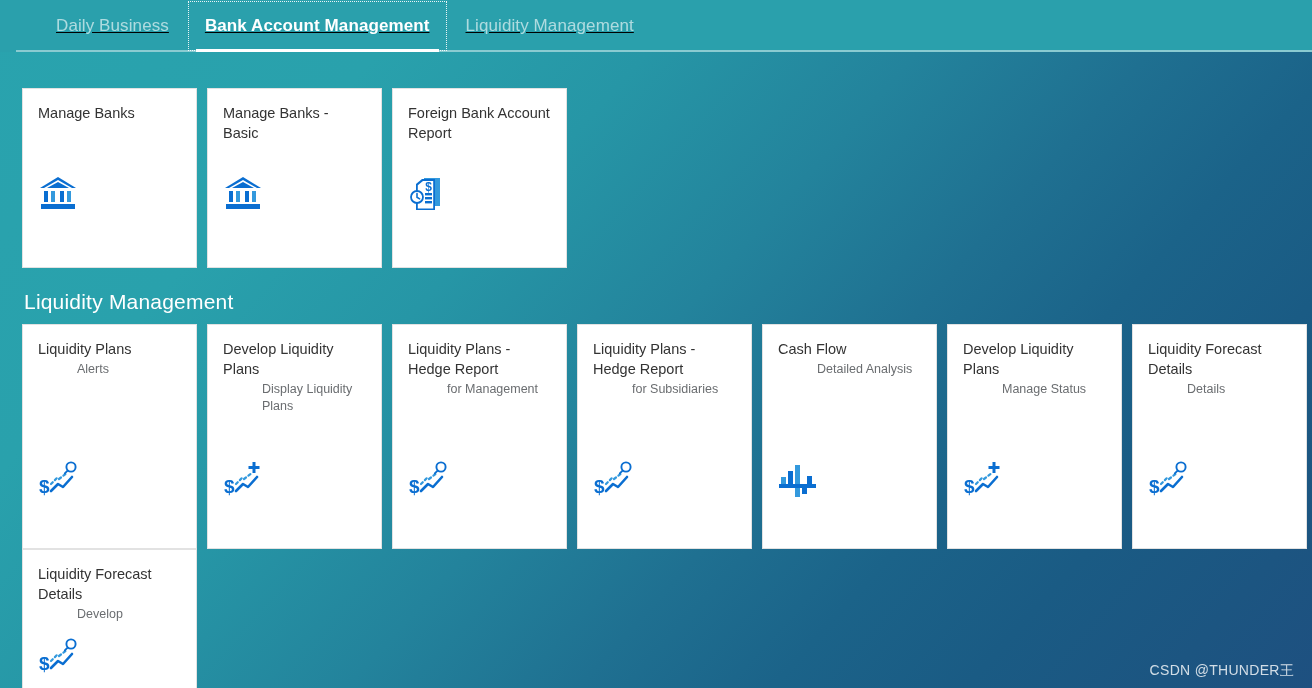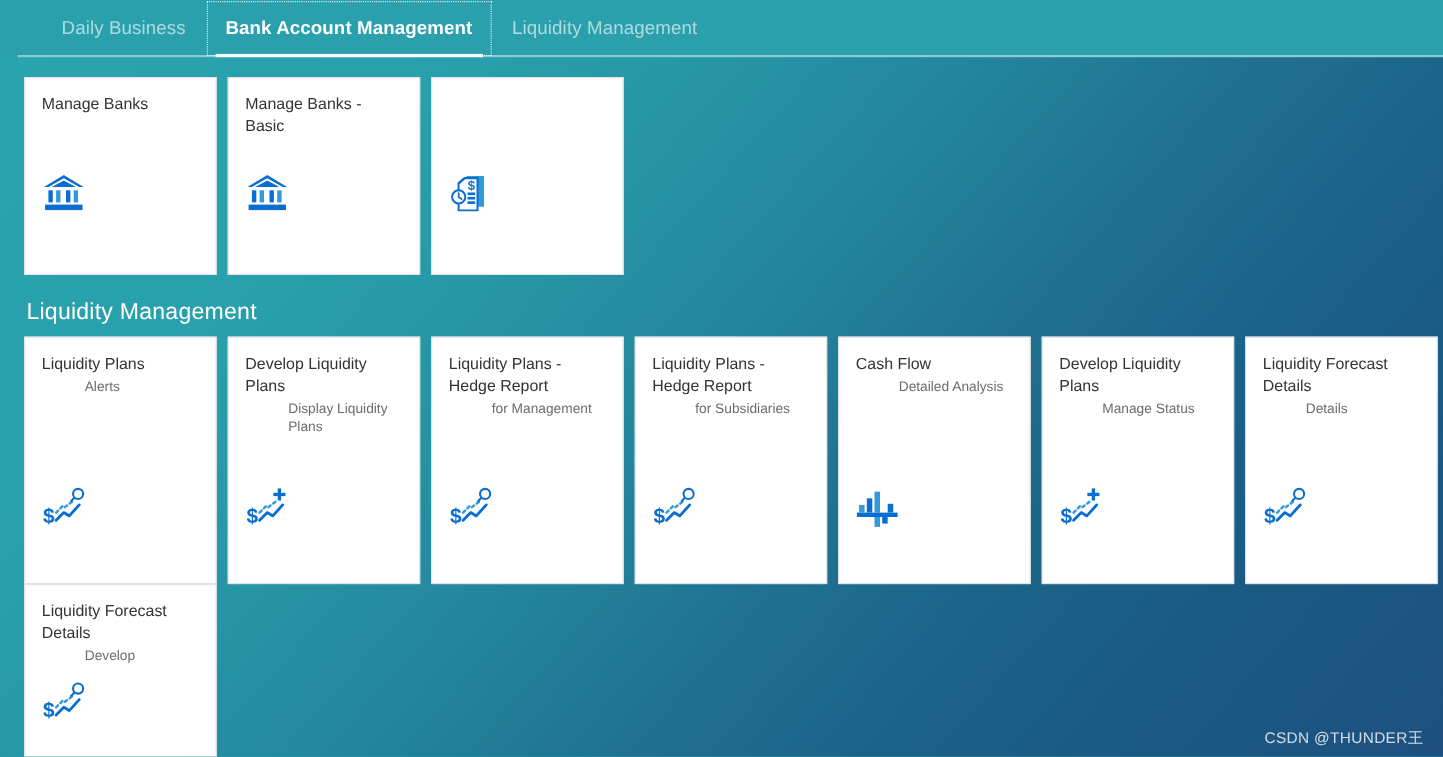--- a/index.html
+++ b/index.html
@@ -38,20 +38,21 @@
   }
 
   
   .tabbar {
     position: absolute;
     top: 0; left: 0;
     width: 1312px;
     height: 52px;
     background: #2aa0ac;
     z-index: 30;
+    text-decoration: underline;
   }
   .tabbar::after {
     content: "";
     position: absolute;
     left: 16px; right: 0;
     bottom: 0;
     height: 2px;
     background: rgba(255,255,255,0.45);
   }
   .tabs {
@@ -158,21 +159,22 @@
     left: 15px;
     bottom: 48px;
     width: 42px;
     height: 40px;
     color: #0a6ed1;
   }
   .tile-icon svg { display: block; }
 
   
   .group-banks {
-    padding-top: 4px;
+    padding-top: 10px;
+    margin-top: 12px;
   }
   .group-banks .tile-row {
     padding-top: 14px;
   }
   .group-banks .tile {
     height: 180px;
   }
   .group-banks .tile-icon { bottom: 52px; }
 
   
@@ -235,20 +237,21 @@
         <polygon points="20,7 31,13 9,13" fill="#0a6ed1"></polygon>
         <rect x="6" y="16" width="4" height="11" fill="#0a6ed1"></rect>
         <rect x="13" y="16" width="4" height="11" fill="#3399dd"></rect>
         <rect x="22" y="16" width="4" height="11" fill="#0a6ed1"></rect>
         <rect x="29" y="16" width="4" height="11" fill="#3399dd"></rect>
         <rect x="3" y="29" width="34" height="5" fill="#0a6ed1"></rect>
       </svg>
             </div>
           </div>
           <div class="tile">
+            <div class="tile-title">Foreign Bank Account Report</div>
             <div class="tile-icon">
               <svg width="40" height="40" viewBox="0 0 40 40">
         <path d="M16 3 h16 v28 h-16 z" fill="#3399dd"></path>
         <path d="M12 6 h14 v28 h-14 z" fill="#3399dd"></path>
         <path d="M13.5 7.5 h11 v25 h-11 z" fill="#ffffff"></path>
         <path d="M8 9 l6 -5 h13 v31 h-19 z" fill="#0a6ed1"></path>
         <path d="M9.8 10.2 l5.2 -4.3 h10.2 v27.6 h-15.4 z" fill="#ffffff"></path>
         <rect x="17" y="18" width="7" height="2.4" fill="#0a6ed1"></rect>
         <rect x="17" y="22" width="7" height="2.4" fill="#0a6ed1"></rect>
         <rect x="17" y="26" width="7" height="2.4" fill="#0a6ed1"></rect>

